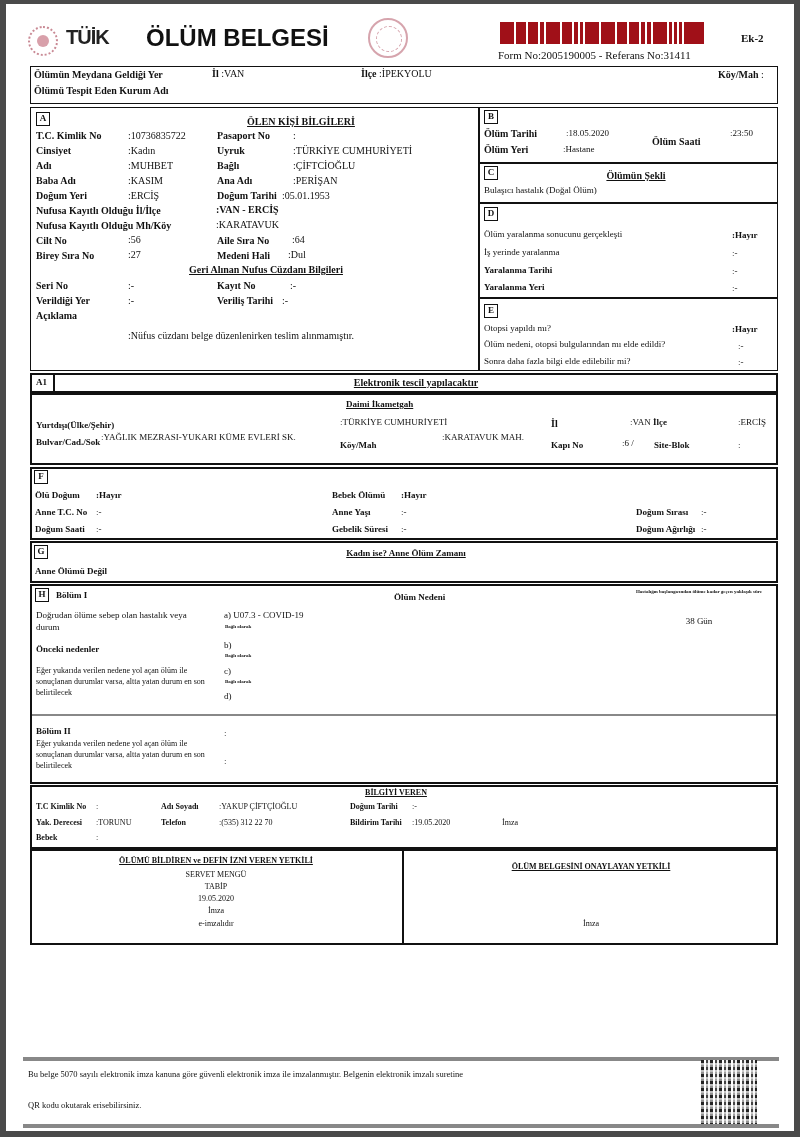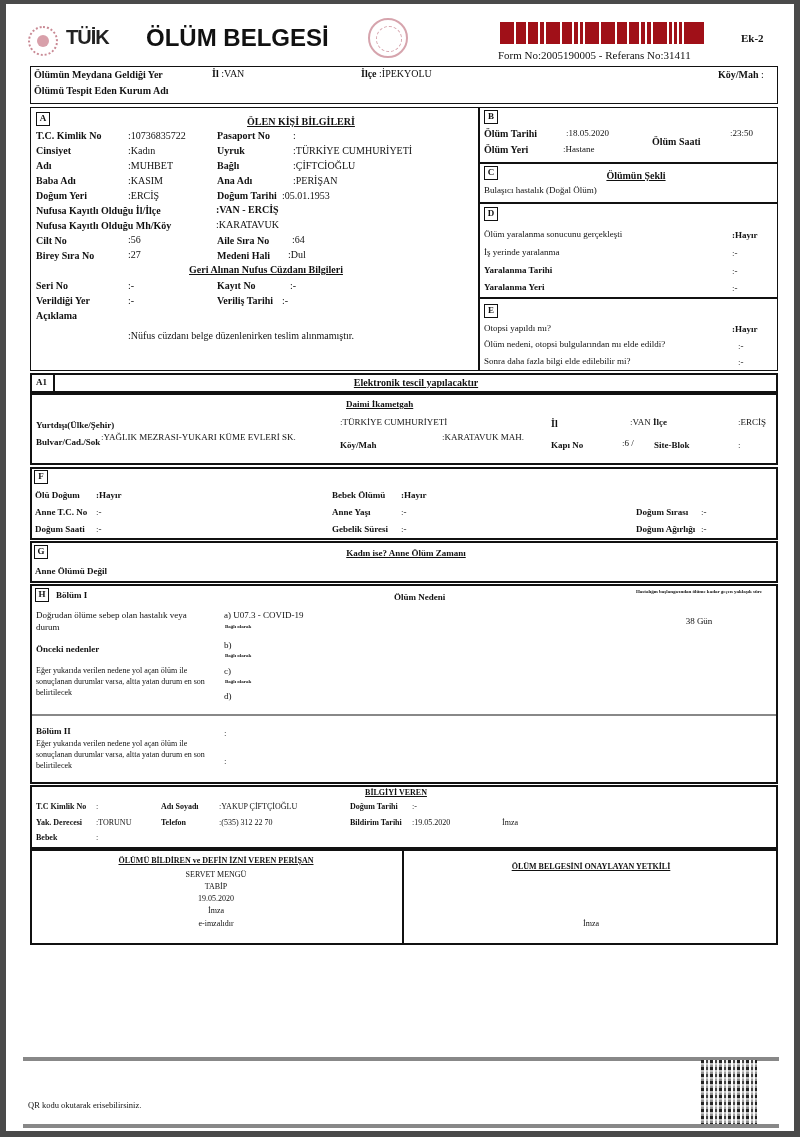--- a/index.html
+++ b/index.html
@@ -256,26 +256,27 @@
   <div class="abs lbl" style="left:155px;top:814px;font-size:8px;">Telefon</div>
   <div class="abs sm" style="left:213px;top:814px;font-size:8px;">:(535) 312 22 70</div>
   <div class="abs lbl" style="left:344px;top:814px;font-size:8px;">Bildirim Tarihi</div>
   <div class="abs sm" style="left:406px;top:814px;font-size:8px;">:19.05.2020</div>
   <div class="abs sm" style="left:496px;top:814px;font-size:8px;">İmza</div>
   <div class="abs lbl" style="left:30px;top:829px;font-size:8px;">Bebek</div>
   <div class="abs sm" style="left:90px;top:829px;font-size:8px;">:</div>
 
   <div class="box" style="left:24px;top:845px;width:748px;height:96px;border-width:2px;"></div>
   <div class="vline" style="left:396px;top:846px;height:94px;"></div>
-  <div class="abs lbl u ctr" style="left:30px;top:852px;width:360px;font-size:8px;">ÖLÜMÜ BİLDİREN ve DEFİN İZNİ VEREN PERİŞAN</div>
+  <div class="abs lbl u ctr" style="left:30px;top:852px;width:360px;font-size:8px;">ÖLÜMÜ BİLDİREN ve DEFİN İZNİ VEREN YETKİLİ</div>
   <div class="abs sm ctr" style="left:30px;top:866px;width:360px;font-size:8px;">SERVET MENGÜ</div>
   <div class="abs sm ctr" style="left:30px;top:878px;width:360px;font-size:8px;">TABİP</div>
   <div class="abs sm ctr" style="left:30px;top:890px;width:360px;font-size:8px;">19.05.2020</div>
   <div class="abs sm ctr" style="left:30px;top:902px;width:360px;font-size:8px;">İmza</div>
   <div class="abs sm ctr" style="left:30px;top:915px;width:360px;font-size:8px;">e-imzalıdır</div>
   <div class="abs lbl u ctr" style="left:400px;top:858px;width:370px;font-size:8px;">ÖLÜM BELGESİNİ ONAYLAYAN YETKİLİ</div>
   <div class="abs sm ctr" style="left:400px;top:915px;width:370px;font-size:8px;">İmza</div>
 
   <div class="footer-rule" style="left:17px;top:1053px;width:756px;"></div>
+  <div class="abs sm" style="left:22px;top:1065px;font-size:8.5px;">Bu belge 5070 sayılı elektronik imza kanuna göre güvenli elektronik imza ile imzalanmıştır. Belgenin elektronik imzalı suretine</div>
   <div class="abs sm" style="left:22px;top:1096px;font-size:8.5px;">QR kodu okutarak erisebilirsiniz.</div>
   <div class="qr" style="left:695px;top:1056px;"></div>
   <div class="footer-rule" style="left:17px;top:1120px;width:756px;"></div>
 </div>
 
 </body></html>

